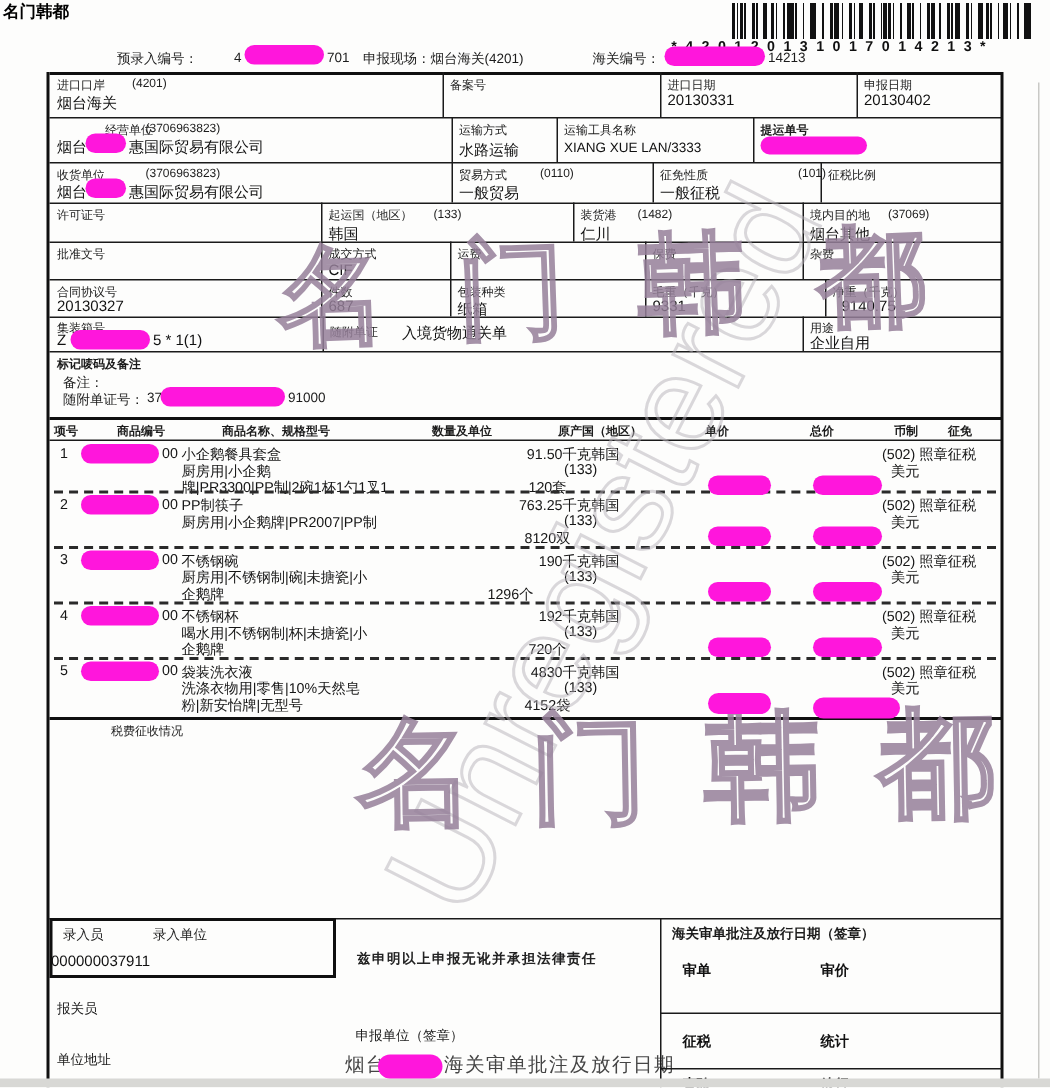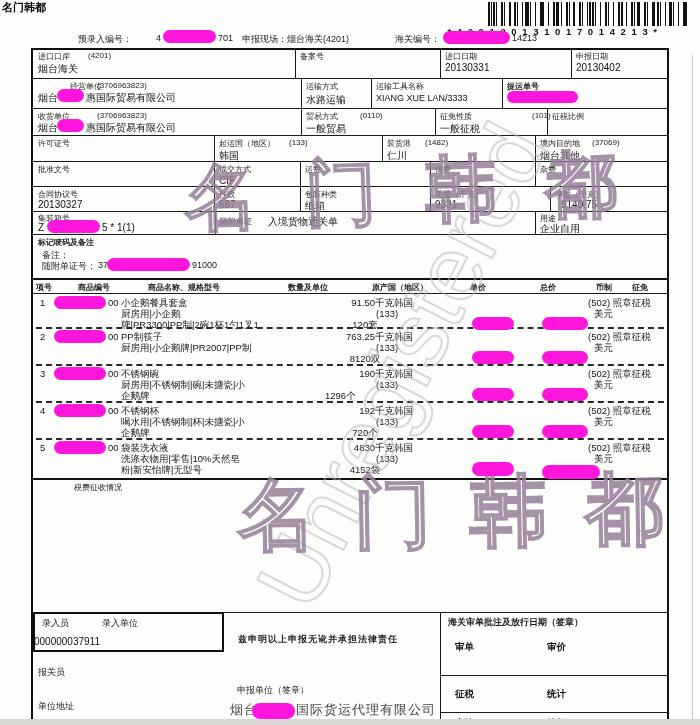--- a/index.html
+++ b/index.html
@@ -258,21 +258,21 @@
   <span class="lbl9" style="left:102px;top:617px;">录入单位</span>
   <span class="val" style="left:34px;top:636px;">000000037911</span>
 
   <div class="statement">兹申明以上申报无讹并承担法律责任</div>
 
   <span class="lbl9" style="left:38px;top:666px;">报关员</span>
   <span class="lbl9" style="left:38px;top:700px;">单位地址</span>
 
   <span class="lbl9" style="left:237px;top:684px;">申报单位（签章）</span>
   <span class="company" style="left:230px;top:701px;">烟台</span>
-  <span class="company" style="left:296px;top:701px;">国际货运代理有限公司</span>
+  <span class="company" style="left:296px;top:701px;">海关审单批注及放行日期</span>
 
   <div class="vline" style="left:440px;top:612px;height:113px;"></div>
   <div class="hline" style="left:440px;top:675px;width:228px;"></div>
   <div class="hline" style="left:440px;top:712px;width:228px;"></div>
   <span class="lbl9 bold" style="left:448px;top:616px;">海关审单批注及放行日期（签章）</span>
   <span class="stamp" style="left:455px;top:641px;">审单</span>
   <span class="stamp" style="left:547px;top:641px;">审价</span>
   <span class="stamp" style="left:455px;top:688px;">征税</span>
   <span class="stamp" style="left:547px;top:688px;">统计</span>
   <span class="stamp" style="left:455px;top:717px;">查验</span>

